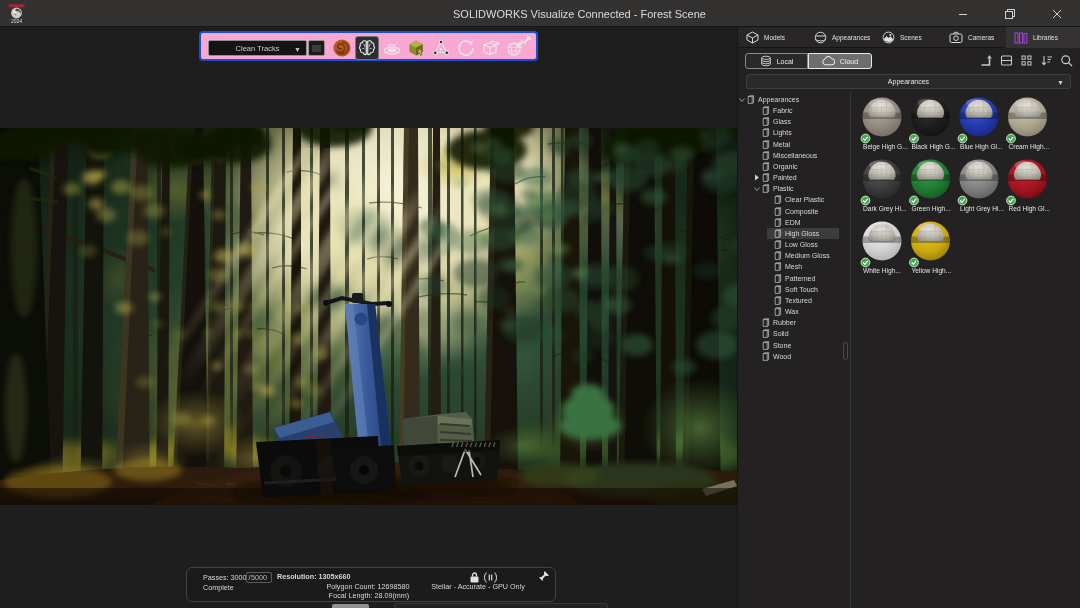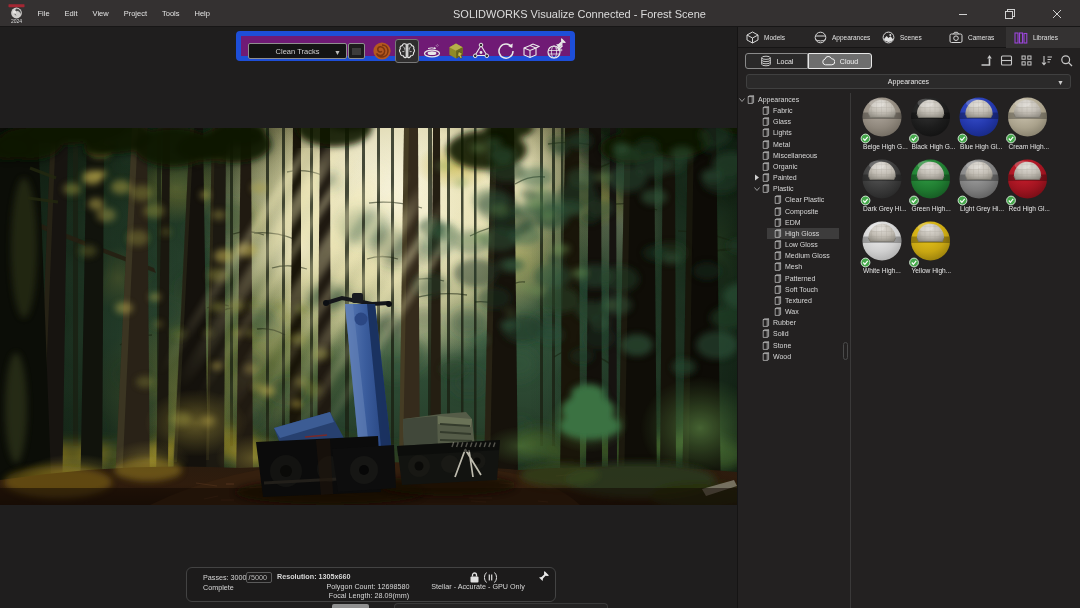--- a/index.html
+++ b/index.html
@@ -11,21 +11,21 @@
   .menus { position:absolute; left:30px; top:0; height:27px; display:flex; align-items:center;
     color:#e2e2e2; font-size:7.5px; }
   .menus span { padding:0 7.5px; }
   .apptitle { position:absolute; left:453px; top:0; height:27px; display:flex; align-items:center;
     color:#dcdcdc; font-size:11px; }
   .winbtns { position:absolute; right:0; top:0; height:27px; display:flex; }
   .winbtns div { width:47px; height:27px; display:flex; align-items:center; justify-content:center; }
   .viewport { position:absolute; left:0; top:27px; width:737px; height:581px; background:#1f1e1e; }
   .photo { position:absolute; left:0; top:101px; width:737px; height:377px; }
   .toolbar { position:absolute; left:199px; top:4px; width:339px; height:30px;
-    background:#701a75; border:5px solid #1d4ed8; border-radius:4px;margin-left:37px; }
+    background:#f9a8d4; border:2px solid #1d4ed8; border-radius:4px; }
   .cleansel { position:absolute; left:7px; top:7px; width:99px; height:16px; background:#141414;
     border:1px solid #8f8f8f; border-radius:2px; color:#cfcfcf; font-size:7.5px;
     display:flex; align-items:center; justify-content:center; }
   .cleansel .car { position:absolute; right:5px; top:5px; font-size:7px; color:#bbb; }
   .tbsq { position:absolute; left:107px; top:7px; width:17px; height:16px; background:#1c1c1c;
     border:1px solid #8f8f8f; border-radius:2px; }
   .tbsq div { position:absolute; left:3px; top:4px; width:9px; height:7px; background:#3c3c3c; }
   .tbico { position:absolute; top:5px; width:20px; height:20px; }
   .brainbox { position:absolute; left:154px; top:3px; width:24px; height:24px;
     background:#2f2e2e; border:1px solid #787878; border-radius:3px; }
@@ -1082,28 +1082,20 @@
   </svg>
 </div>
 <div class="titlebar">
   <svg class="logo" viewBox="0 0 19 21" style="left:7px;width:19px;">
     <rect x="1.5" y="1.2" width="16" height="3" rx="0.6" fill="#a42733"></rect>
     <circle cx="9.5" cy="10" r="5.4" fill="#cfcdcb"></circle>
     <path d="M9.5 5.6 a4.4 4.4 0 0 1 3.4 7.2 a3 3 0 0 0 -4.4 -4 a2 2 0 0 0 1 3.8 a4.4 4.4 0 0 1 0 -7" fill="#4a4a4a"></path>
     <circle cx="7.6" cy="9" r="1.7" fill="#e8e6e4"></circle>
     <text x="9.5" y="19.6" font-size="5" fill="#dcdcdc" text-anchor="middle" font-family="Liberation Sans">2024</text>
   </svg>
-  <div class="menus">
-      <span>File</span>
-      <span>Edit</span>
-      <span>View</span>
-      <span>Project</span>
-      <span>Tools</span>
-      <span>Help</span>
-    </div>
   <div class="apptitle">SOLIDWORKS Visualize Connected - Forest Scene</div>
   <div class="winbtns">
     <div>
         <svg width="10" height="10" viewBox="0 0 10 10">
           <path d="M1 5.5 H9" stroke="#d0d0d0" stroke-width="1"></path>
         </svg>
       </div>
     <div>
         <svg width="10" height="10" viewBox="0 0 10 10">
           <rect x="2.5" y="0.5" width="7" height="7" fill="none" stroke="#d0d0d0"></rect>

